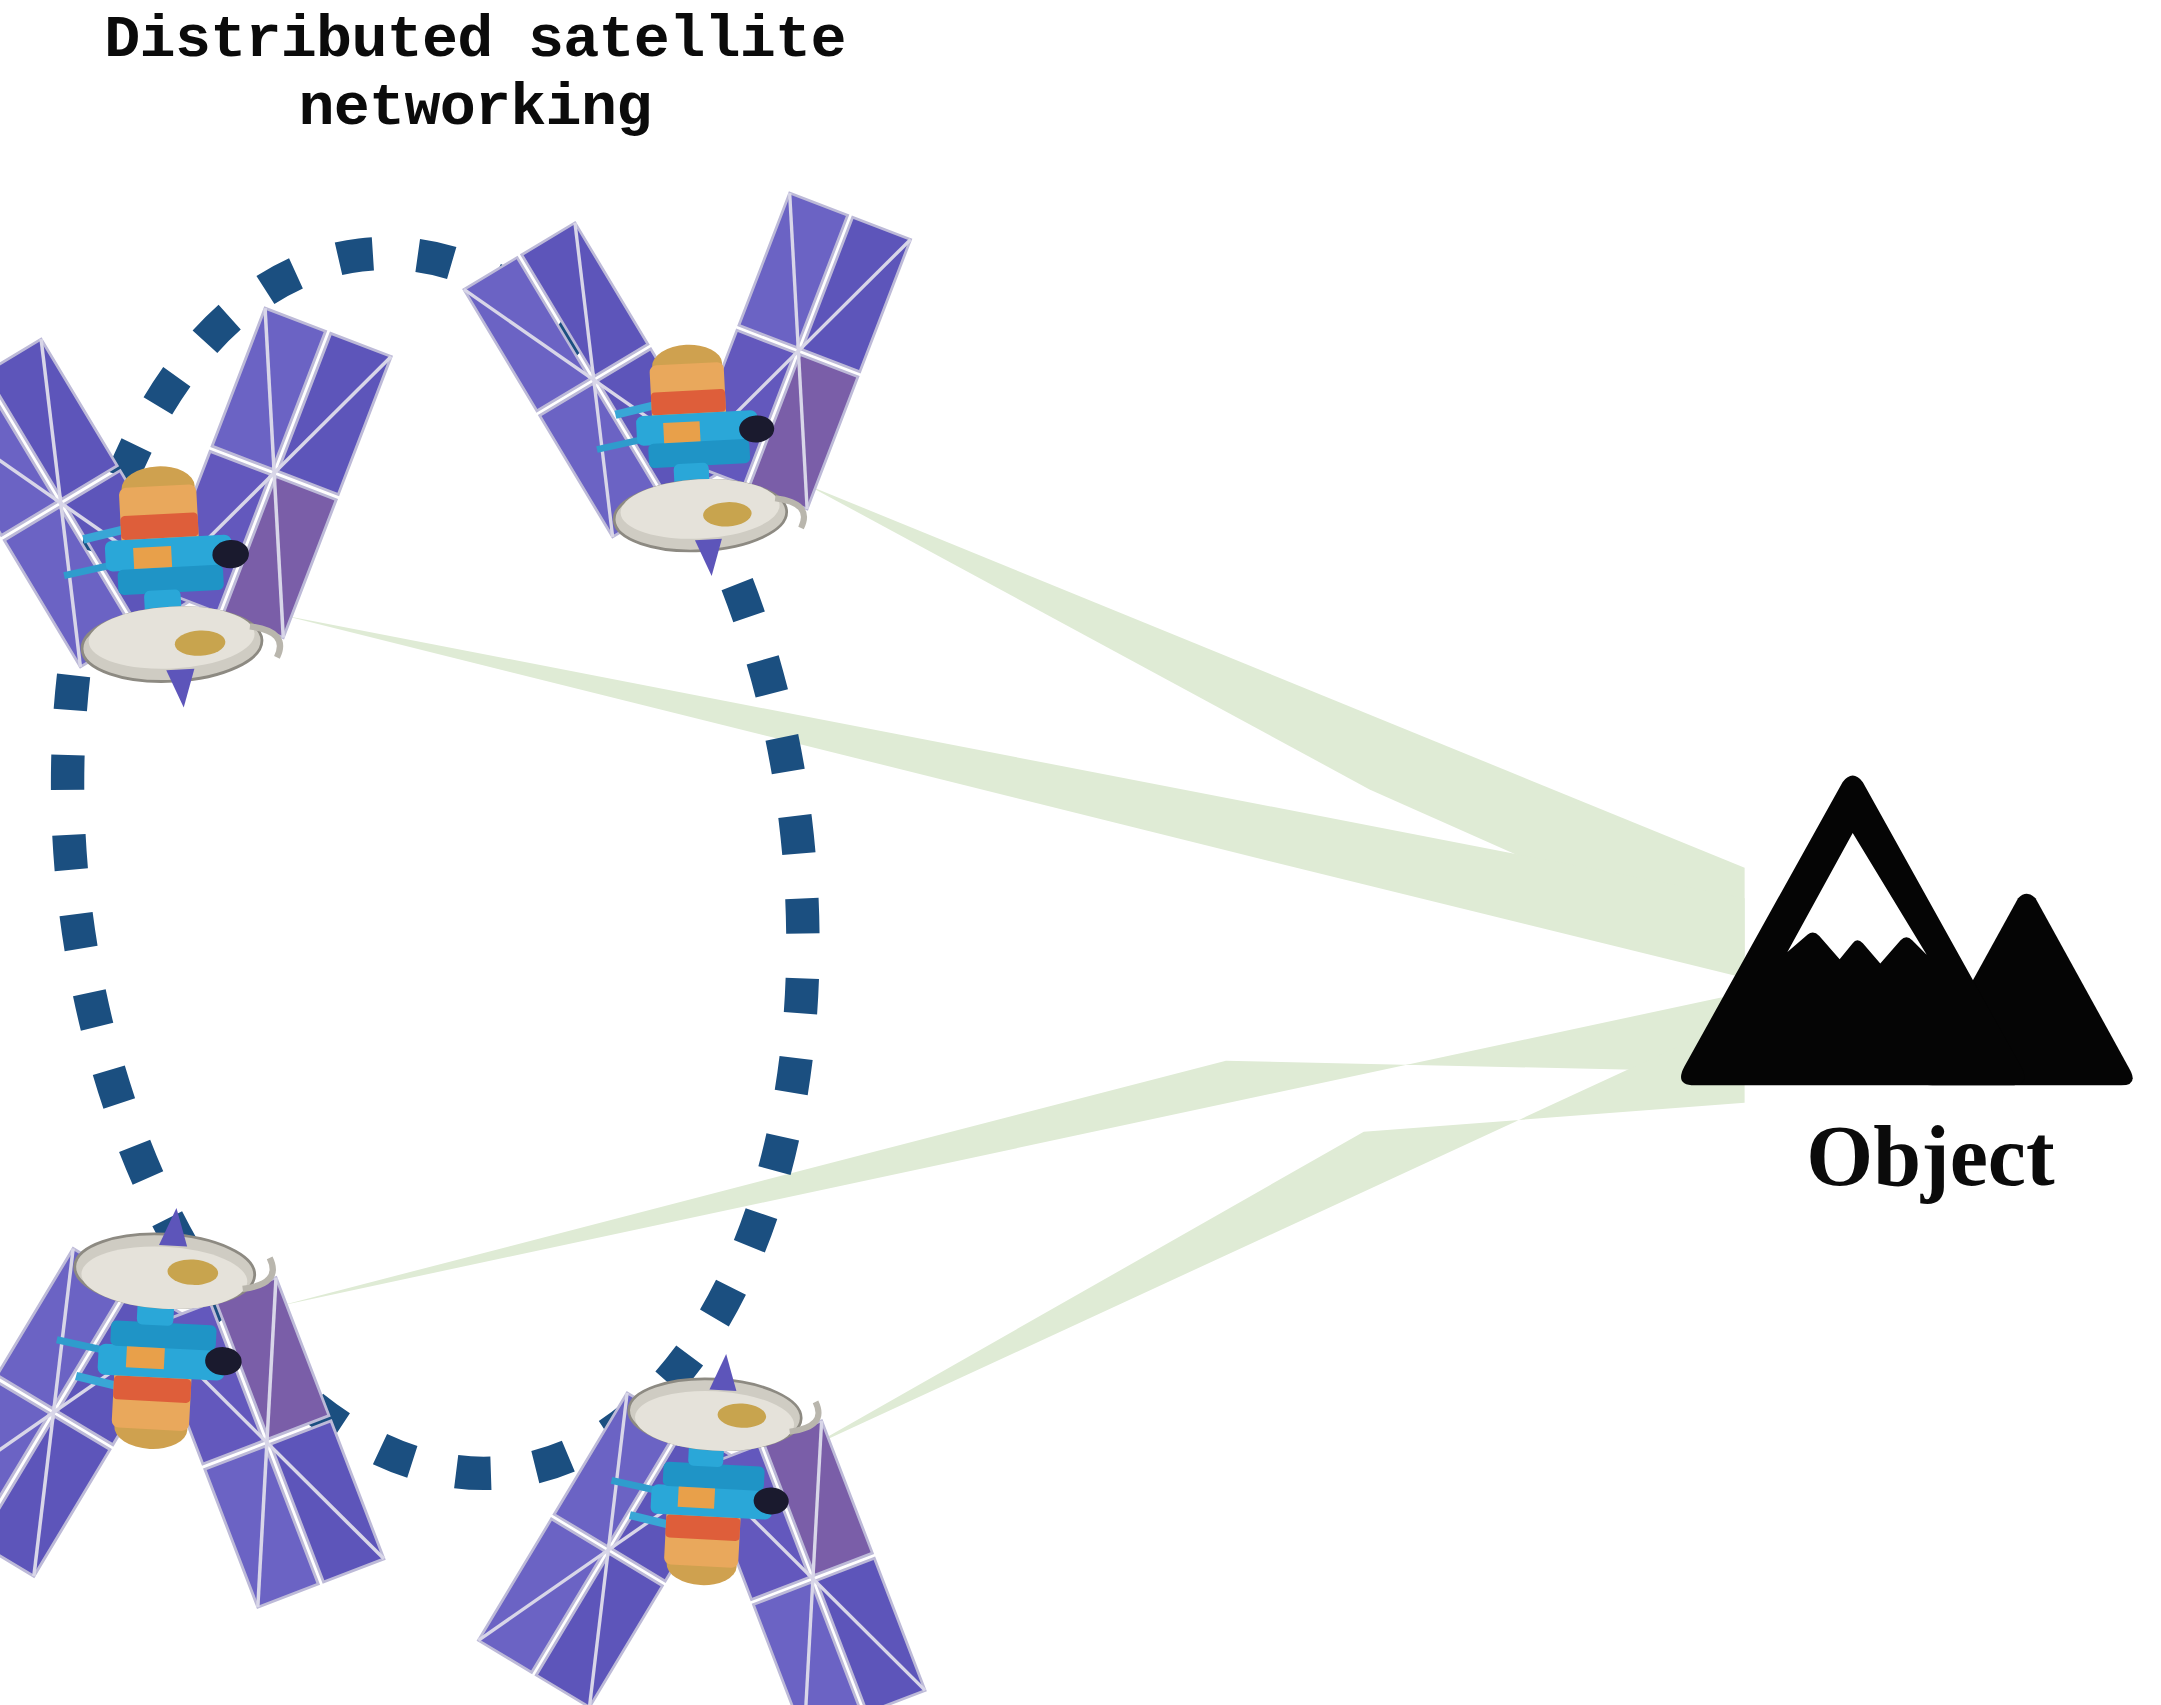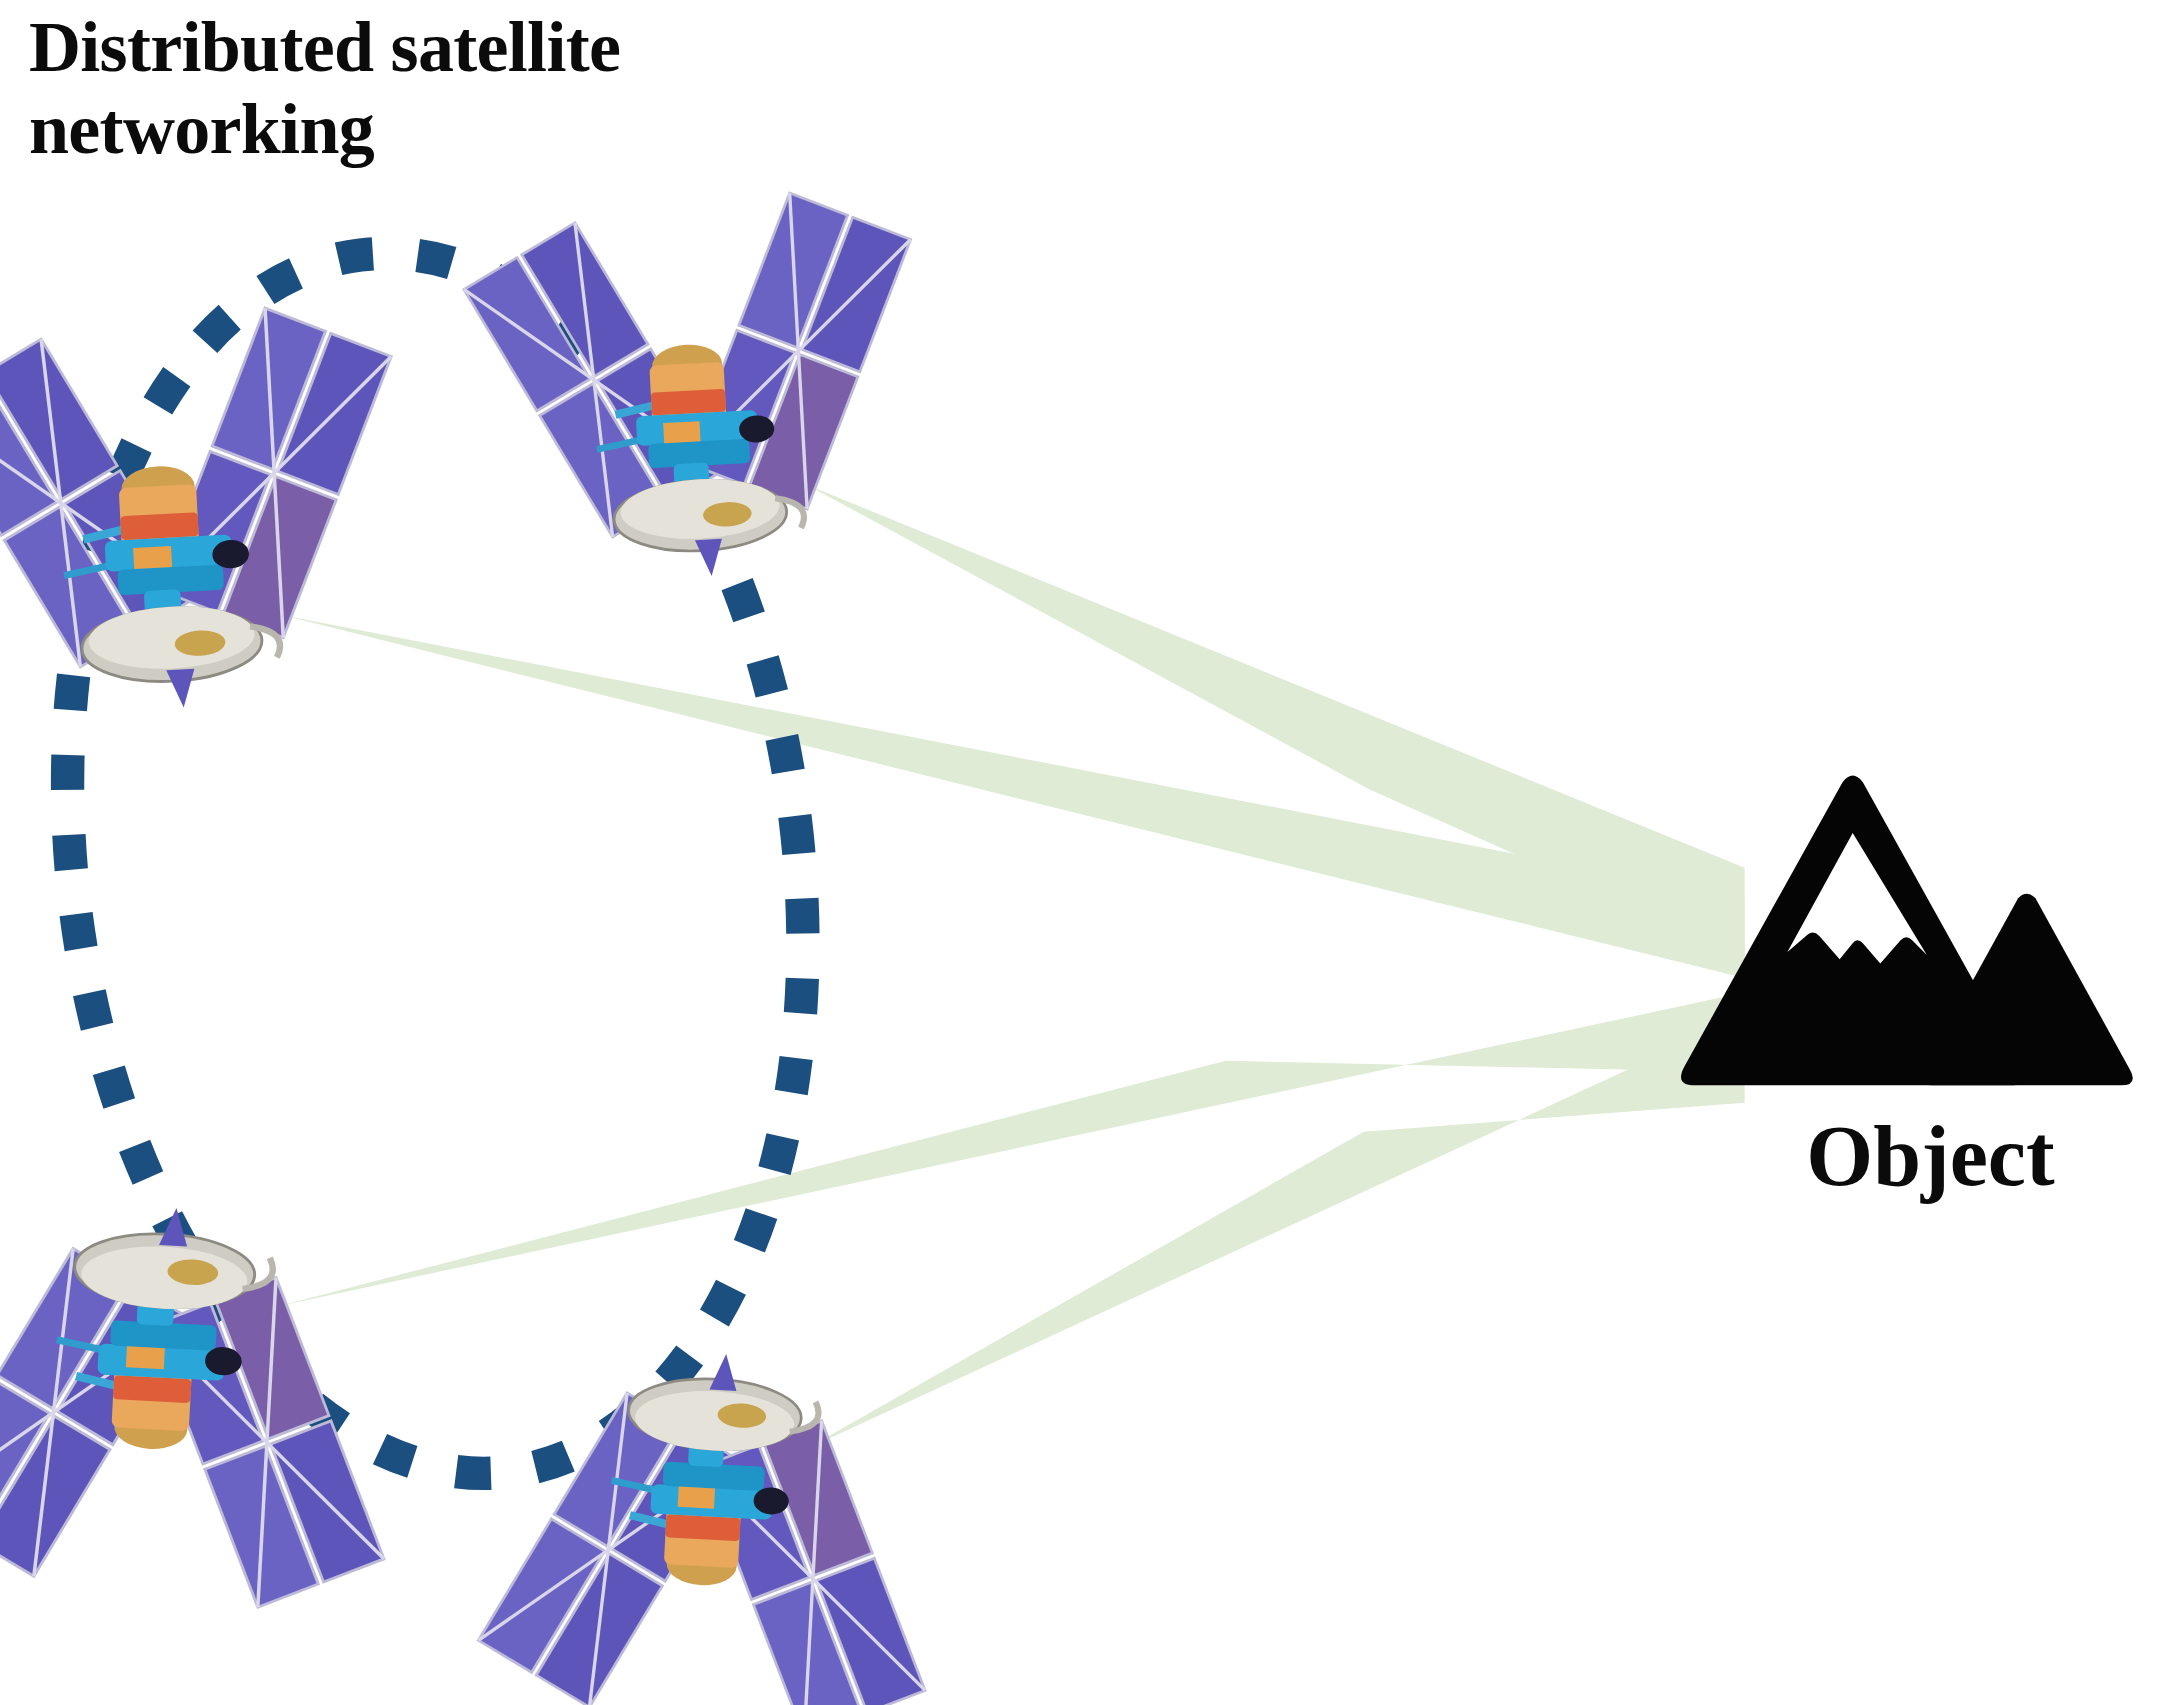--- a/index.html
+++ b/index.html
@@ -26,24 +26,24 @@
     left: 0; top: 0;
     width: 2161px;
     height: 1705px;
     display: block;
   }
   .title-block {
     position: absolute;
     left: 29px;
     top: 5.8px;
     width: 892px;
-    text-align: left;
-    font-family: Liberation Serif, serif;
+    text-align: center;
+    font-family: Liberation Mono, monospace;
     font-weight: bold;
-    font-size: 72px;
+    font-size: 60px;
     line-height: 1.14;
     color: #0b0b0b;
     letter-spacing: -0.7px;
     white-space: pre-line;
   }
   .object-label {
     position: absolute;
     left: 1691px;
     top: 1109px;
     width: 479px;

